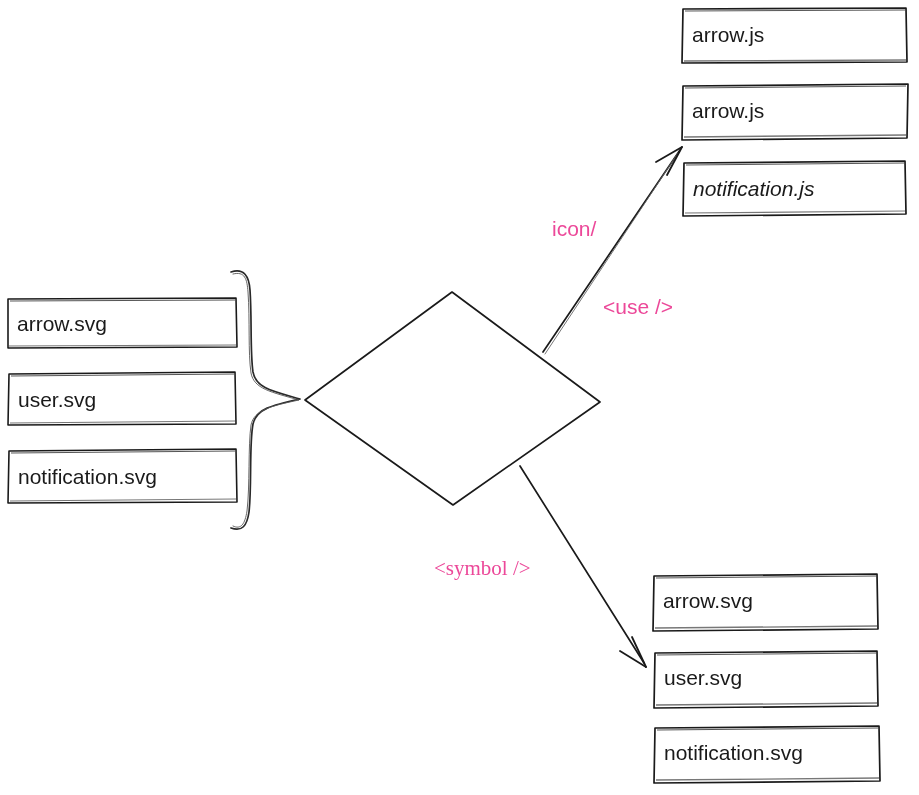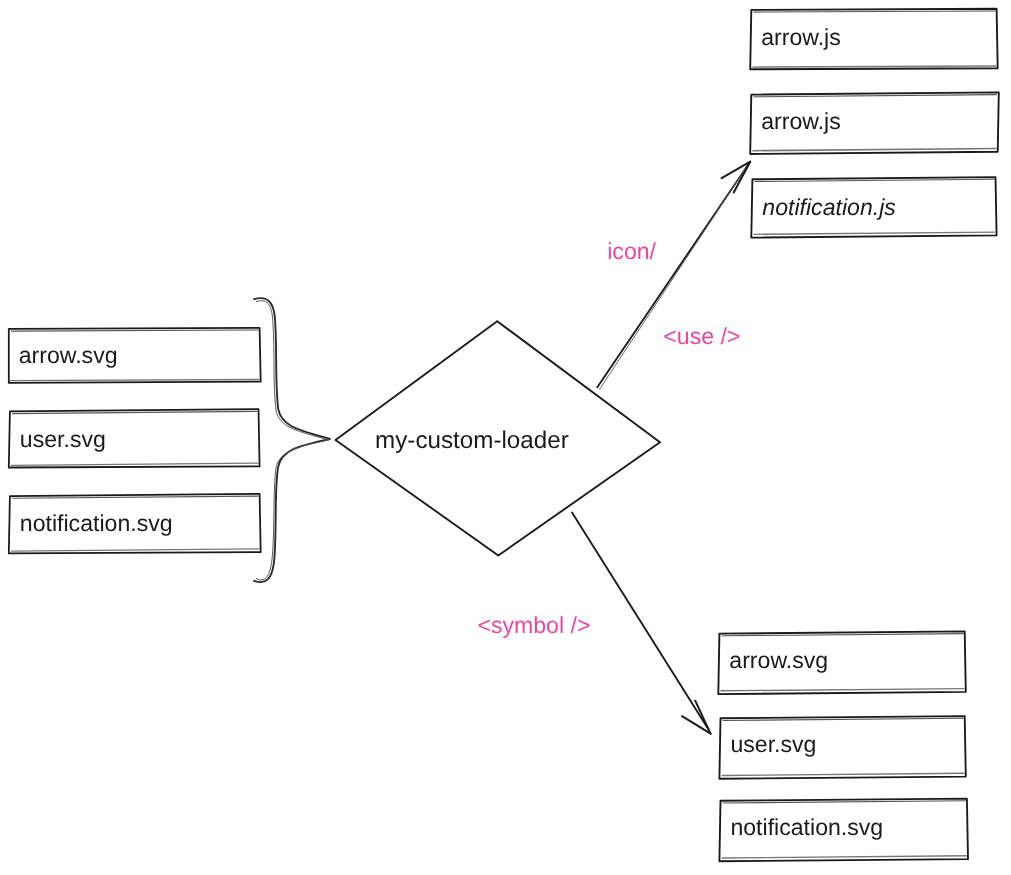--- a/index.html
+++ b/index.html
@@ -141,27 +141,26 @@
     </g>
 
   </svg>
 
   <div class="node-label box-label" style="left:17px; top:313px;">arrow.svg</div>
 
   <div class="node-label box-label" style="left:18px; top:389px;">user.svg</div>
 
   <div class="node-label box-label" style="left:18px; top:466px;">notification.svg</div>
 
-  <div class="node-label diamond-label" style="left:341px; top:389px;">my-custom-loader</div>
 
   <div class="node-label edge-label" style="left:552px; top:218px;">icon/</div>
 
   <div class="node-label edge-label" style="left:603px; top:264px;margin-top:32px;">&lt;use /&gt;</div>
 
-  <div class="node-label edge-label" style="left:434px; top:558px;">&lt;symbol /&gt;</div>
+  <div class="node-label edge-label" style="left:434px; top:558px;font-family:Liberation Serif, serif;">&lt;symbol /&gt;</div>
 
   <div class="node-label box-label" style="left:692px; top:24px;text-align:center;">arrow.js</div>
 
   <div class="node-label box-label" style="left:692px; top:100px;">arrow.js</div>
 
   <div class="node-label box-label" style="left:693px; top:178px;font-style:italic;">notification.js</div>
 
   <div class="node-label box-label" style="left:663px; top:590px;">arrow.svg</div>
 
   <div class="node-label box-label" style="left:664px; top:667px;">user.svg</div>

